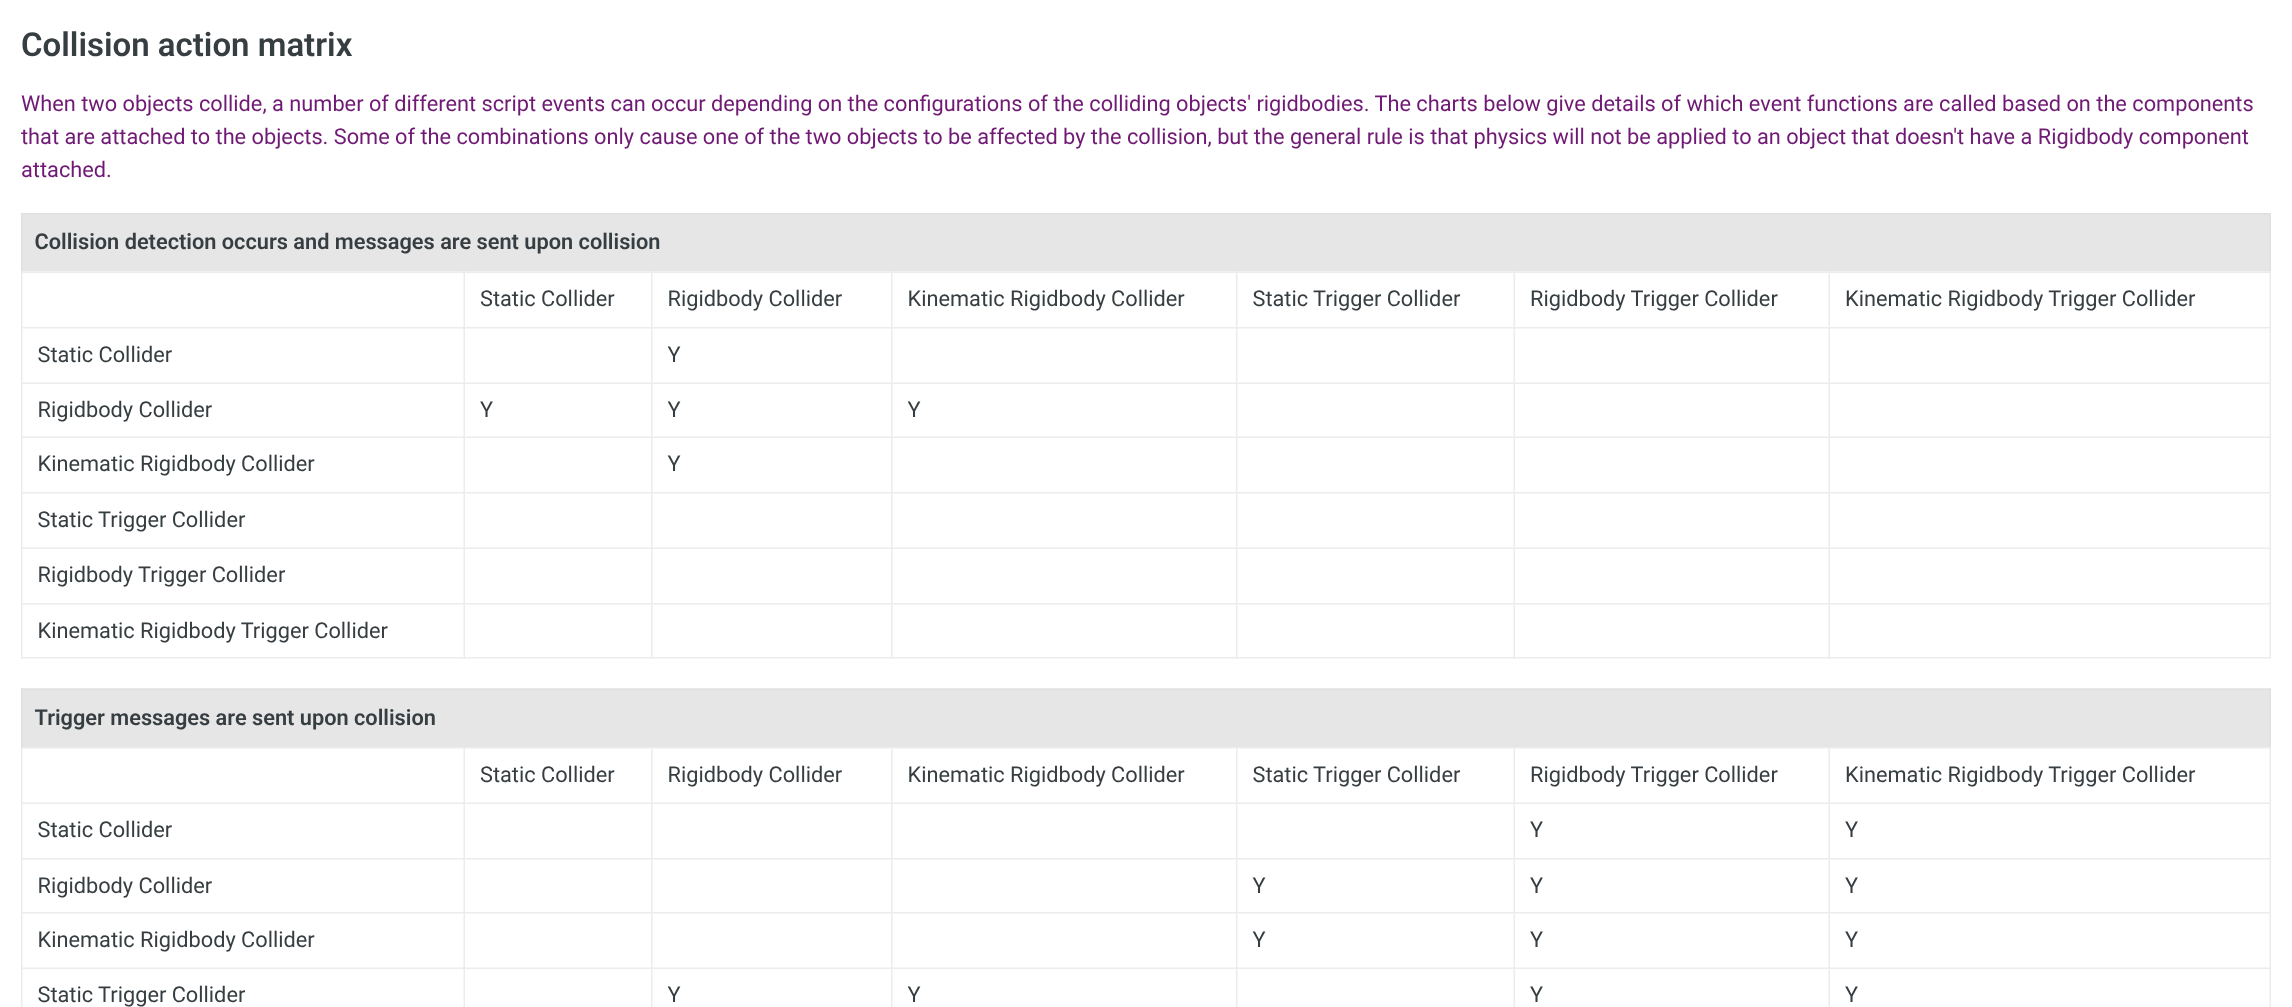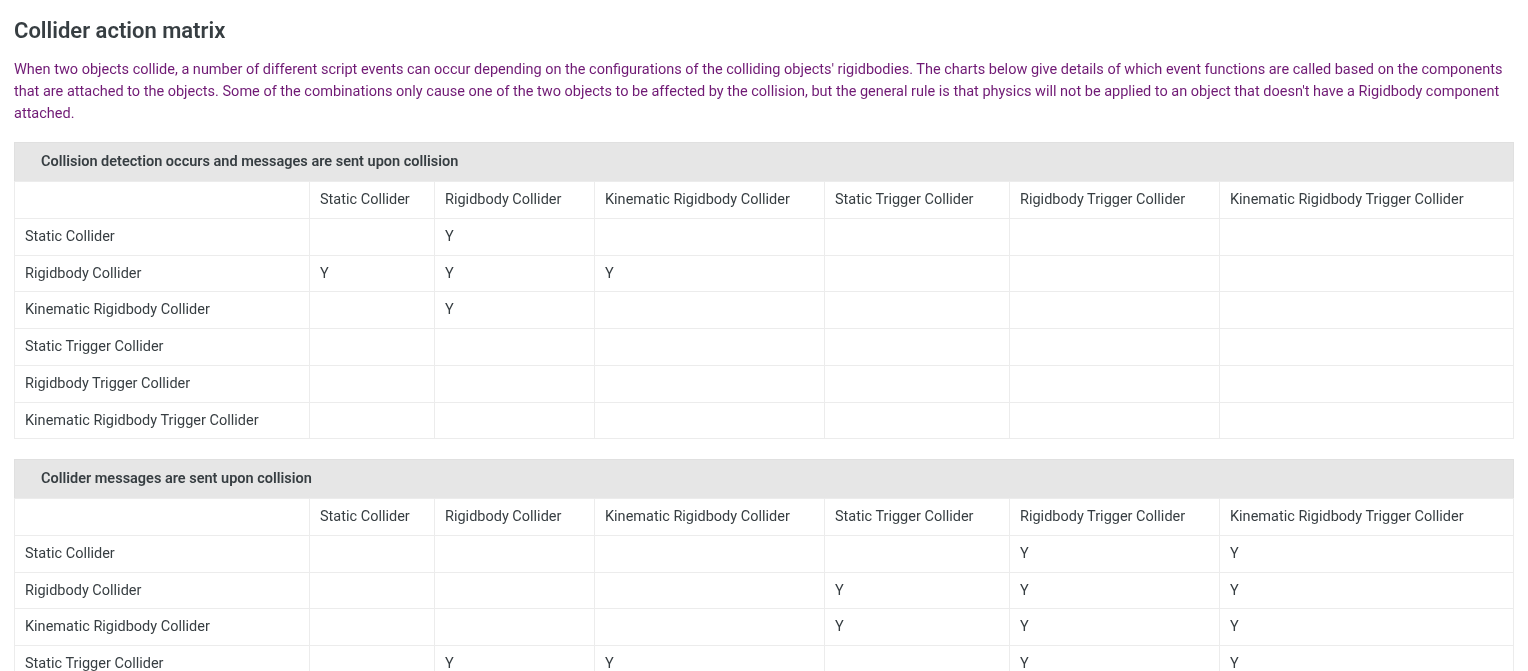--- a/index.html
+++ b/index.html
@@ -26,21 +26,21 @@
   table {
     width: 100%;
     border-collapse: collapse;
     margin-bottom: 20px;
     font-size: 14.5px;
   }
   caption {
     text-align: left;
     background: #e6e6e6;
     font-weight: 600;
-    padding: 8px 26px;
+    padding: 8px 8px;
     color: #373e42;
     border: 1px solid #e0e0e0;
     border-bottom: none;
   }
   th, td {
     border: 1px solid #ececec;
     padding: 7px 10px;
     text-align: left;
     font-weight: 400;
     color: #373e42;
@@ -60,21 +60,21 @@
   .col-rowlabel { width: 295px; }
   .col-c0 { width: 125px; }
   .col-c1 { width: 160px; }
   .col-c2 { width: 230px; }
   .col-c3 { width: 185px; }
   .col-c4 { width: 210px; }
 </style>
 </head>
 <body>
 
-<h2>Collider action matrix</h2>
+<h2>Collision action matrix</h2>
 <p class="intro">When two objects collide, a number of different script events can occur depending on the configurations of the colliding objects' rigidbodies. The charts below give details of which event functions are called based on the components that are attached to the objects. Some of the combinations only cause one of the two objects to be affected by the collision, but the general rule is that physics will not be applied to an object that doesn't have a Rigidbody component attached.</p>
 
 <div id="tables-container">
     <table>
       <colgroup>
         <col class="col-rowlabel">
         <col class="col-c0">
         <col class="col-c1">
         <col class="col-c2">
         <col class="col-c3">
@@ -153,21 +153,21 @@
     <table>
       <colgroup>
         <col class="col-rowlabel">
         <col class="col-c0">
         <col class="col-c1">
         <col class="col-c2">
         <col class="col-c3">
         <col class="col-c4">
         <col>
       </colgroup>
-      <caption>Collider messages are sent upon collision</caption>
+      <caption>Trigger messages are sent upon collision</caption>
       <thead>
         <tr>
           <th class="corner"></th>
           <th>Static Collider</th>
           <th>Rigidbody Collider</th>
           <th>Kinematic Rigidbody Collider</th>
           <th>Static Trigger Collider</th>
           <th>Rigidbody Trigger Collider</th>
           <th>Kinematic Rigidbody Trigger Collider</th>
         </tr>

